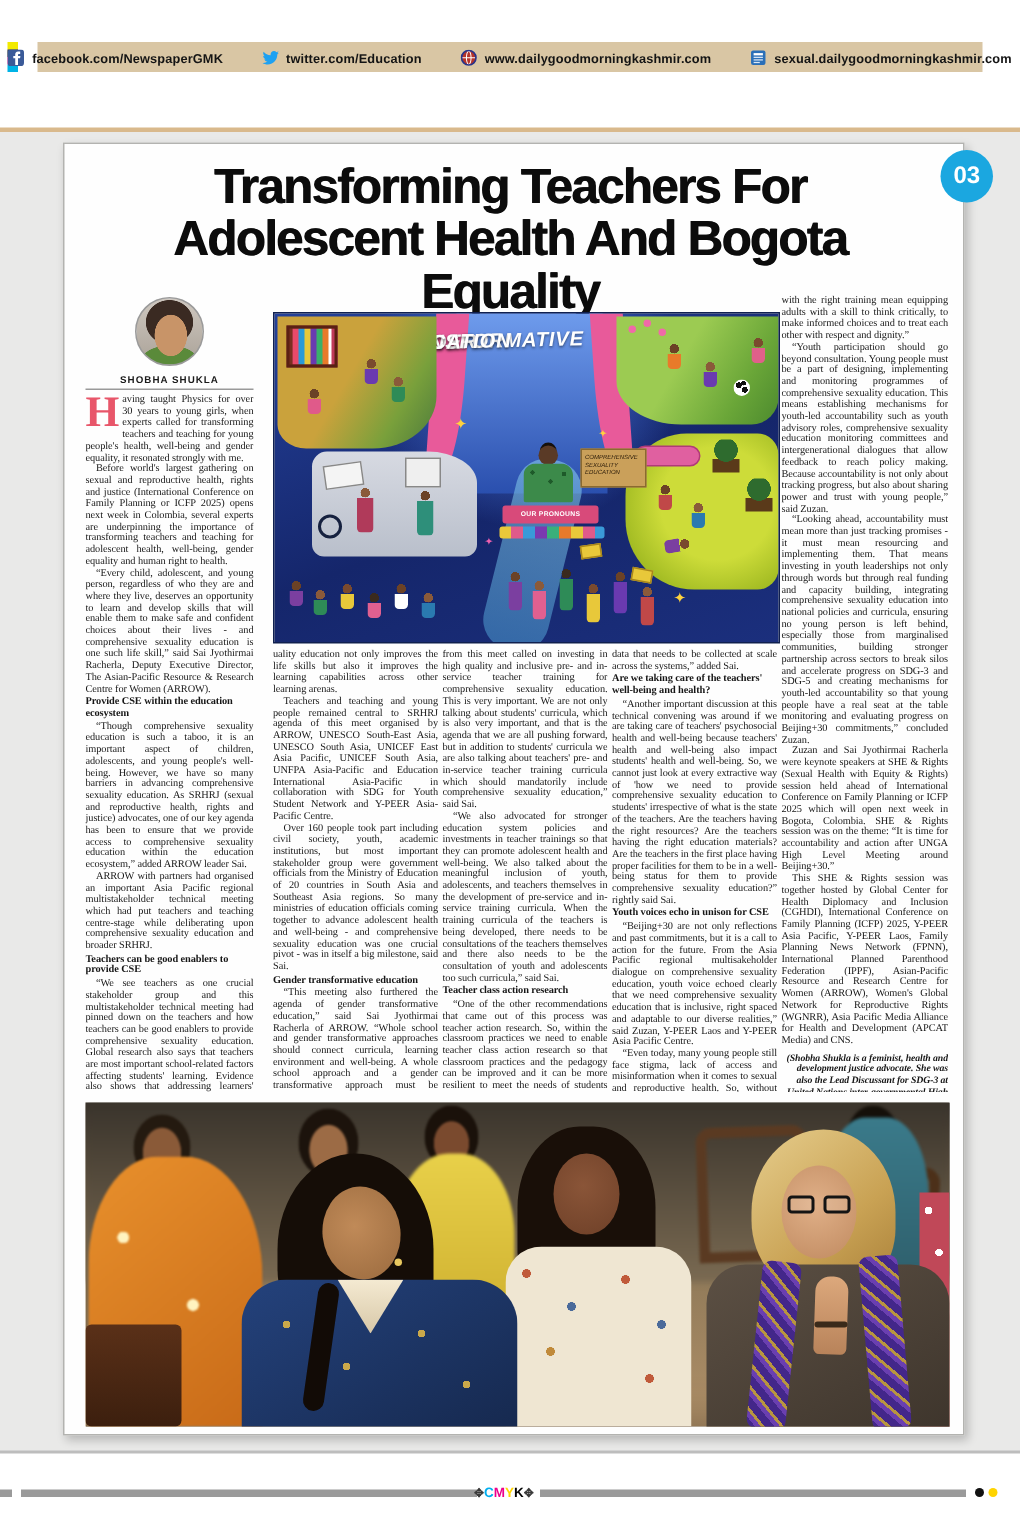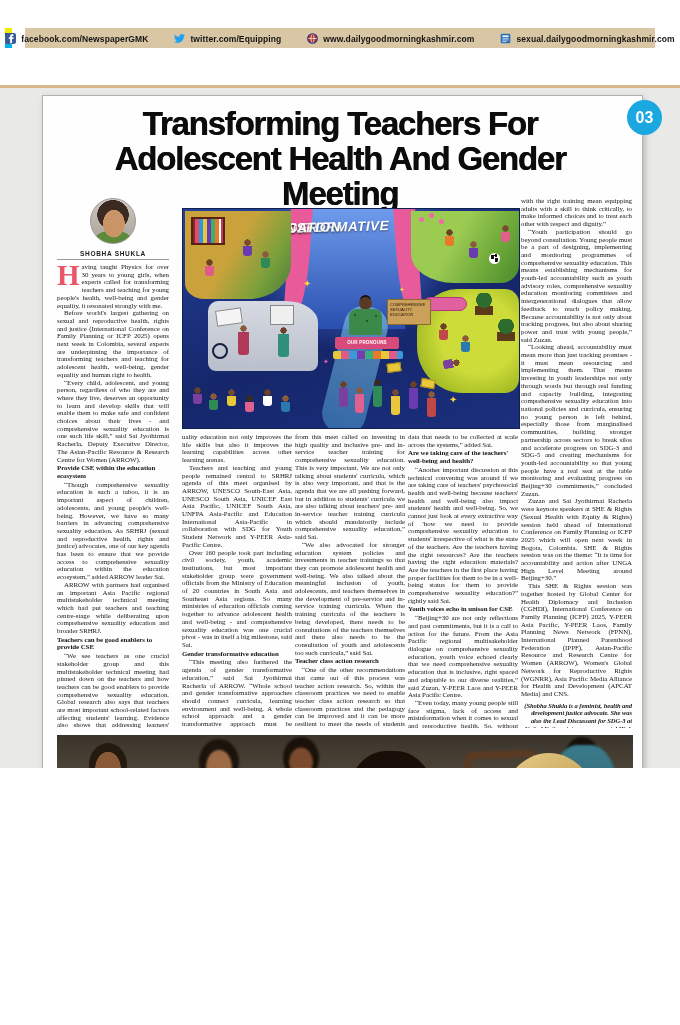--- a/index.html
+++ b/index.html
@@ -1,17 +1,17 @@
 <!DOCTYPE html>
 <html><head>
 <meta charset="utf-8">
 <style>
   * { margin:0; padding:0; box-sizing:border-box; }
   html,body { background:#fff; }
-  #screen { position:relative; width:680px; height:768px; background:#fff; overflow:hidden;
+  #screen { position:relative; width:680px; height:1025px; background:#fff; overflow:hidden;
             font-family:"Liberation Sans", sans-serif;padding-left:12px; }
 
   
   .regstack { position:absolute; left:5px; top:28px; width:7px; }
   .regstack div { width:7px; height:5px; }
 
   
   .social-bar { position:absolute; left:25px; top:28px; width:630px; height:21px;
     background:#d9c6a4; display:flex; align-items:center; justify-content:center; gap:26px; }
   .social-item { display:flex; align-items:center; gap:5px; }
@@ -241,21 +241,21 @@
           </svg>
         </span>
         <span class="s-text">facebook.com/NewspaperGMK</span>
       </div>
       <div class="social-item">
         <span class="s-icon">
           <svg viewBox="0 0 24 24" fill="#1da1f2">
             <path d="M24 4.6c-.9.4-1.8.6-2.8.8 1-.6 1.8-1.6 2.2-2.7-1 .6-2 1-3.1 1.2-.9-1-2.2-1.6-3.6-1.6-2.7 0-4.9 2.2-4.9 4.9 0 .4 0 .8.1 1.1C7.7 8.1 4.1 6.1 1.7 3.1c-.4.7-.7 1.6-.7 2.5 0 1.7.9 3.2 2.2 4.1-.8 0-1.6-.2-2.2-.6v.1c0 2.4 1.7 4.4 3.9 4.8-.4.1-.8.2-1.3.2-.3 0-.6 0-.9-.1.6 2 2.4 3.4 4.6 3.4-1.7 1.3-3.8 2.1-6.1 2.1-.4 0-.8 0-1.2-.1 2.2 1.4 4.8 2.2 7.5 2.2 9.1 0 14-7.5 14-14v-.6c1-.7 1.8-1.6 2.5-2.6z"></path>
           </svg>
         </span>
-        <span class="s-text">twitter.com/Equipping</span>
+        <span class="s-text">twitter.com/Education</span>
       </div>
       <div class="social-item">
         <span class="s-icon">
           <svg viewBox="0 0 16 16">
             <circle cx="8" cy="8" r="7" fill="#b5342a"></circle>
             <path d="M1 8h14M8 1c3 2.5 3 11.5 0 14M8 1C5 3.5 5 12.5 8 15" stroke="#fff" stroke-width="1" fill="none"></path>
             <circle cx="8" cy="8" r="7" fill="none" stroke="#27348b" stroke-width="1.6"></circle>
           </svg>
         </span>
         <span class="s-text">www.dailygoodmorningkashmir.com</span>
@@ -282,21 +282,21 @@
     <div class="logo-dot"></div>
     <div class="section-title">OPINION</div>
     <div class="date-line">SRINAGAR | Wednesday-29-October-2025</div>
     <div class="page-circle">03</div>
   </div>
   <div class="mast-rule"></div>
 
   <div class="scan-bg"></div>
   <div class="page"></div>
 
-  <div class="headline">Transforming Teachers For Adolescent Health And Gender Meeting</div>
+  <div class="headline">Transforming Teachers For Adolescent Health And Bogota Equality</div>
 
   <div class="author-photo"></div>
   <div class="byline">SHOBHA SHUKLA</div>
   <div class="byline-rule"></div>
 
   <div class="col" id="col1">
       <div class="dropcap"><span class="initial">H</span><span>aving taught Physics for over 30 years to young girls, when experts called for transforming teachers and teaching for young people's health, well-being and gender equality, it resonated strongly with me.</span></div>
       <div class="para">Before world's largest gathering on sexual and reproductive health, rights and justice (International Conference on Family Planning or ICFP 2025) opens next week in Colombia, several experts are underpinning the importance of transforming teachers and teaching for adolescent health, well-being, gender equality and human right to health.</div>
       <div class="para">“Every child, adolescent, and young person, regardless of who they are and where they live, deserves an opportunity to learn and develop skills that will enable them to make safe and confident choices about their lives - and comprehensive sexuality education is one such life skill,” said Sai Jyothirmai Racherla, Deputy Executive Director, The Asian-Pacific Resource &amp; Research Centre for Women (ARROW).</div>
       <div class="subhead">Provide CSE within the education ecosystem</div>

